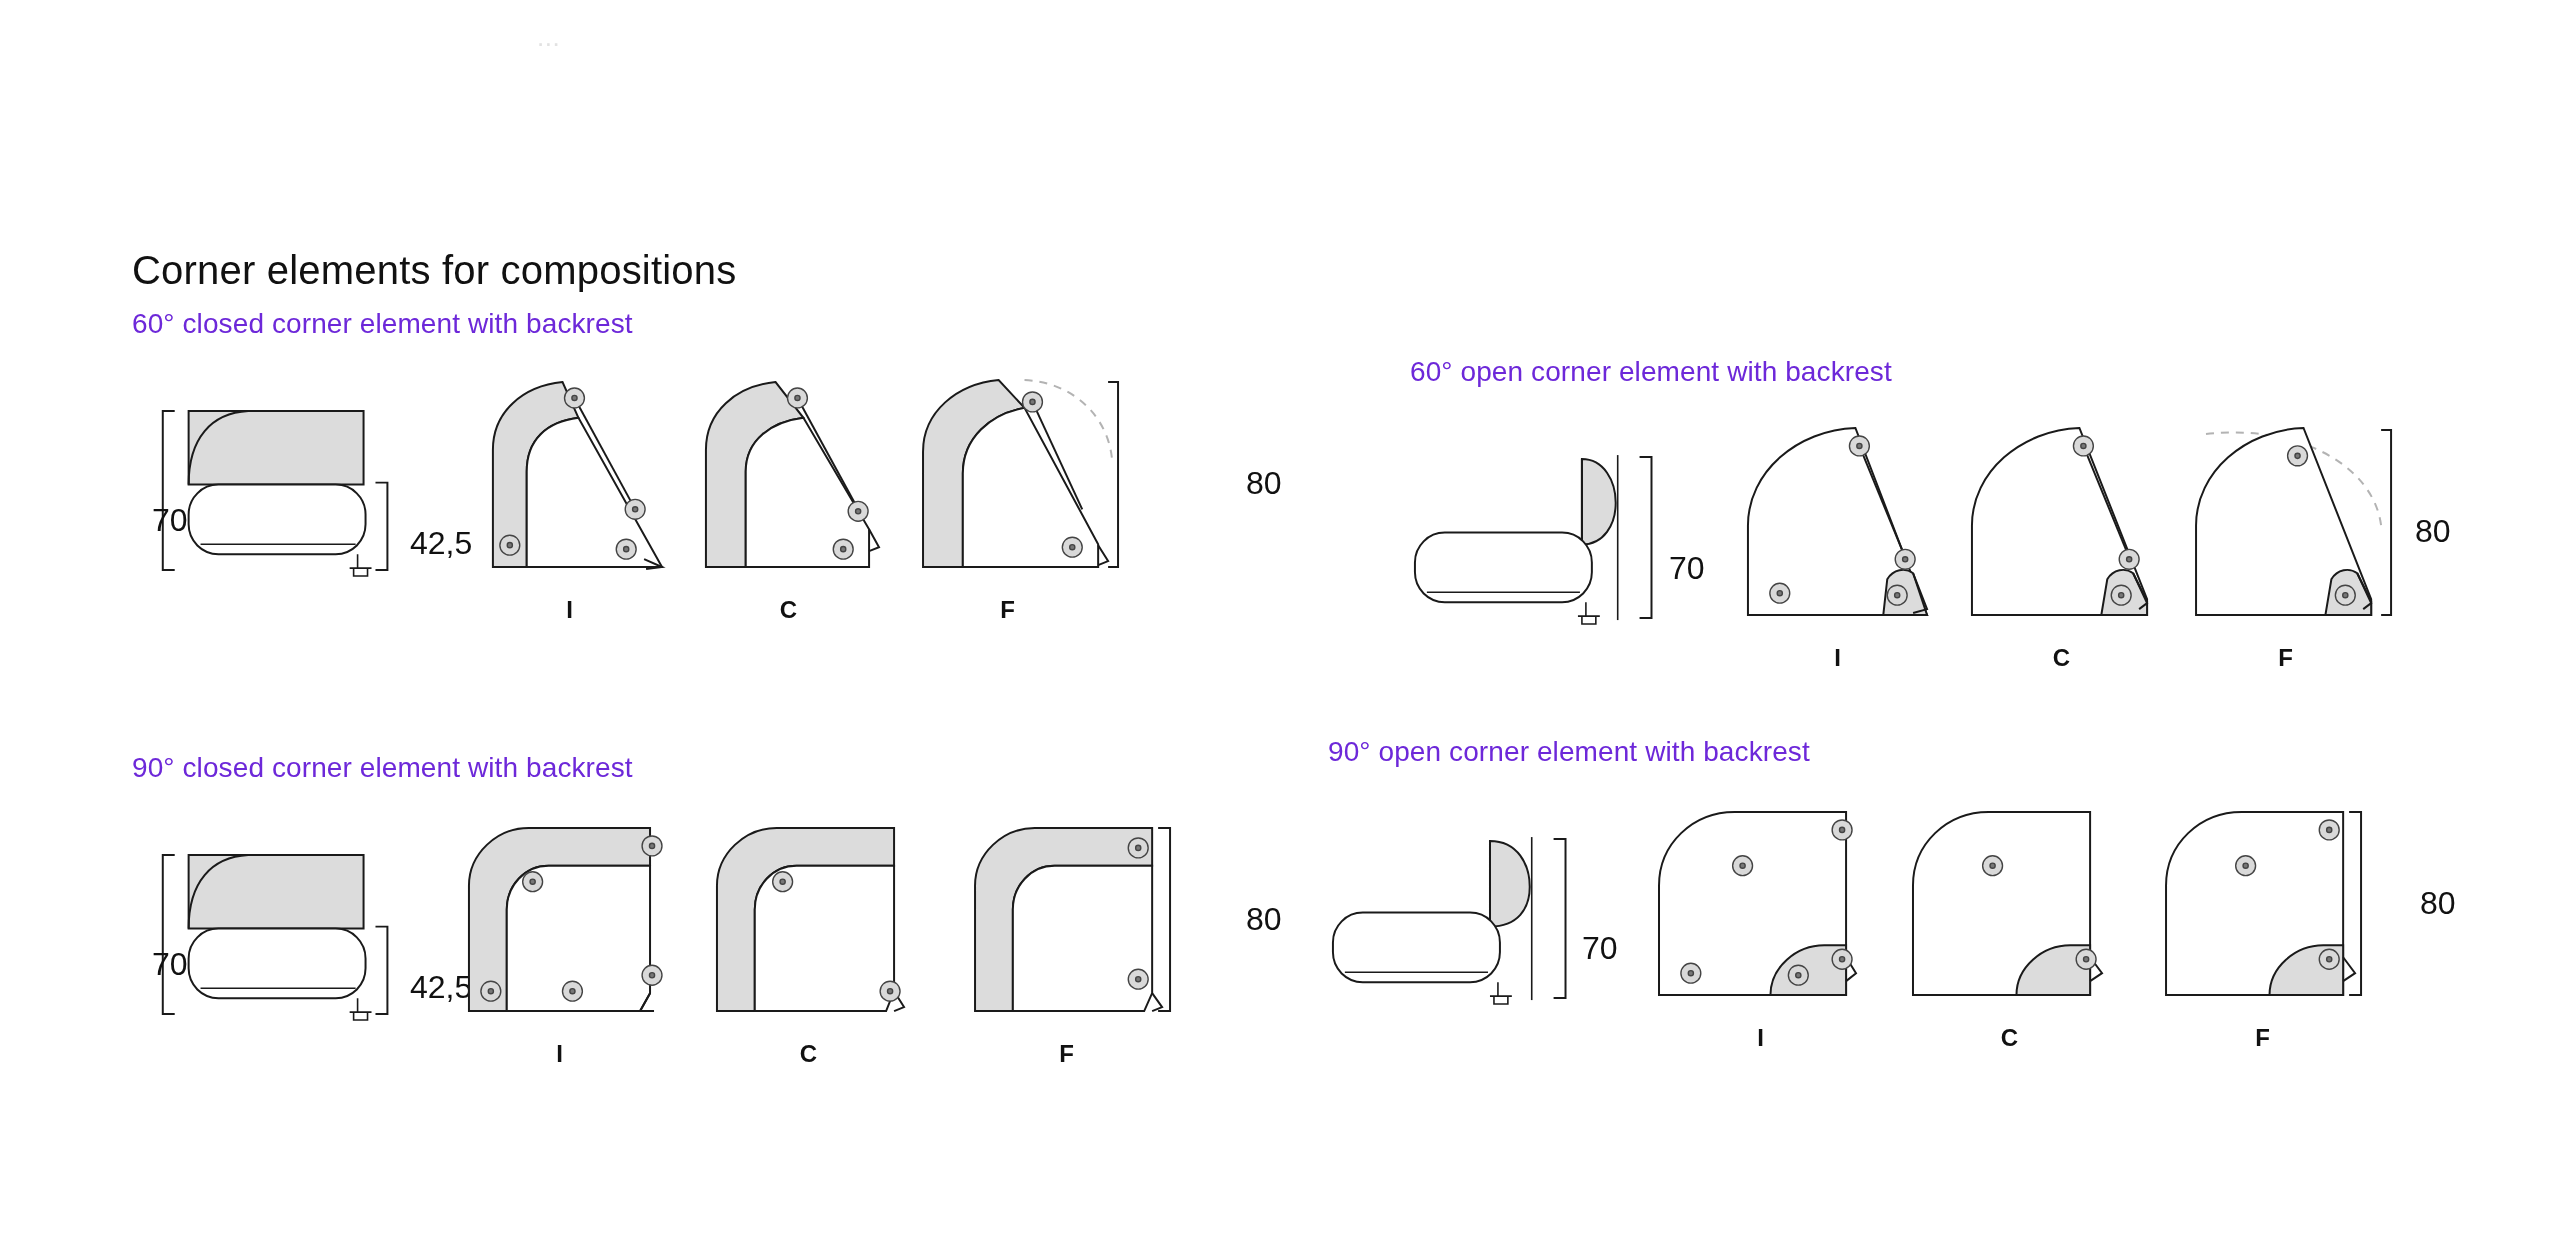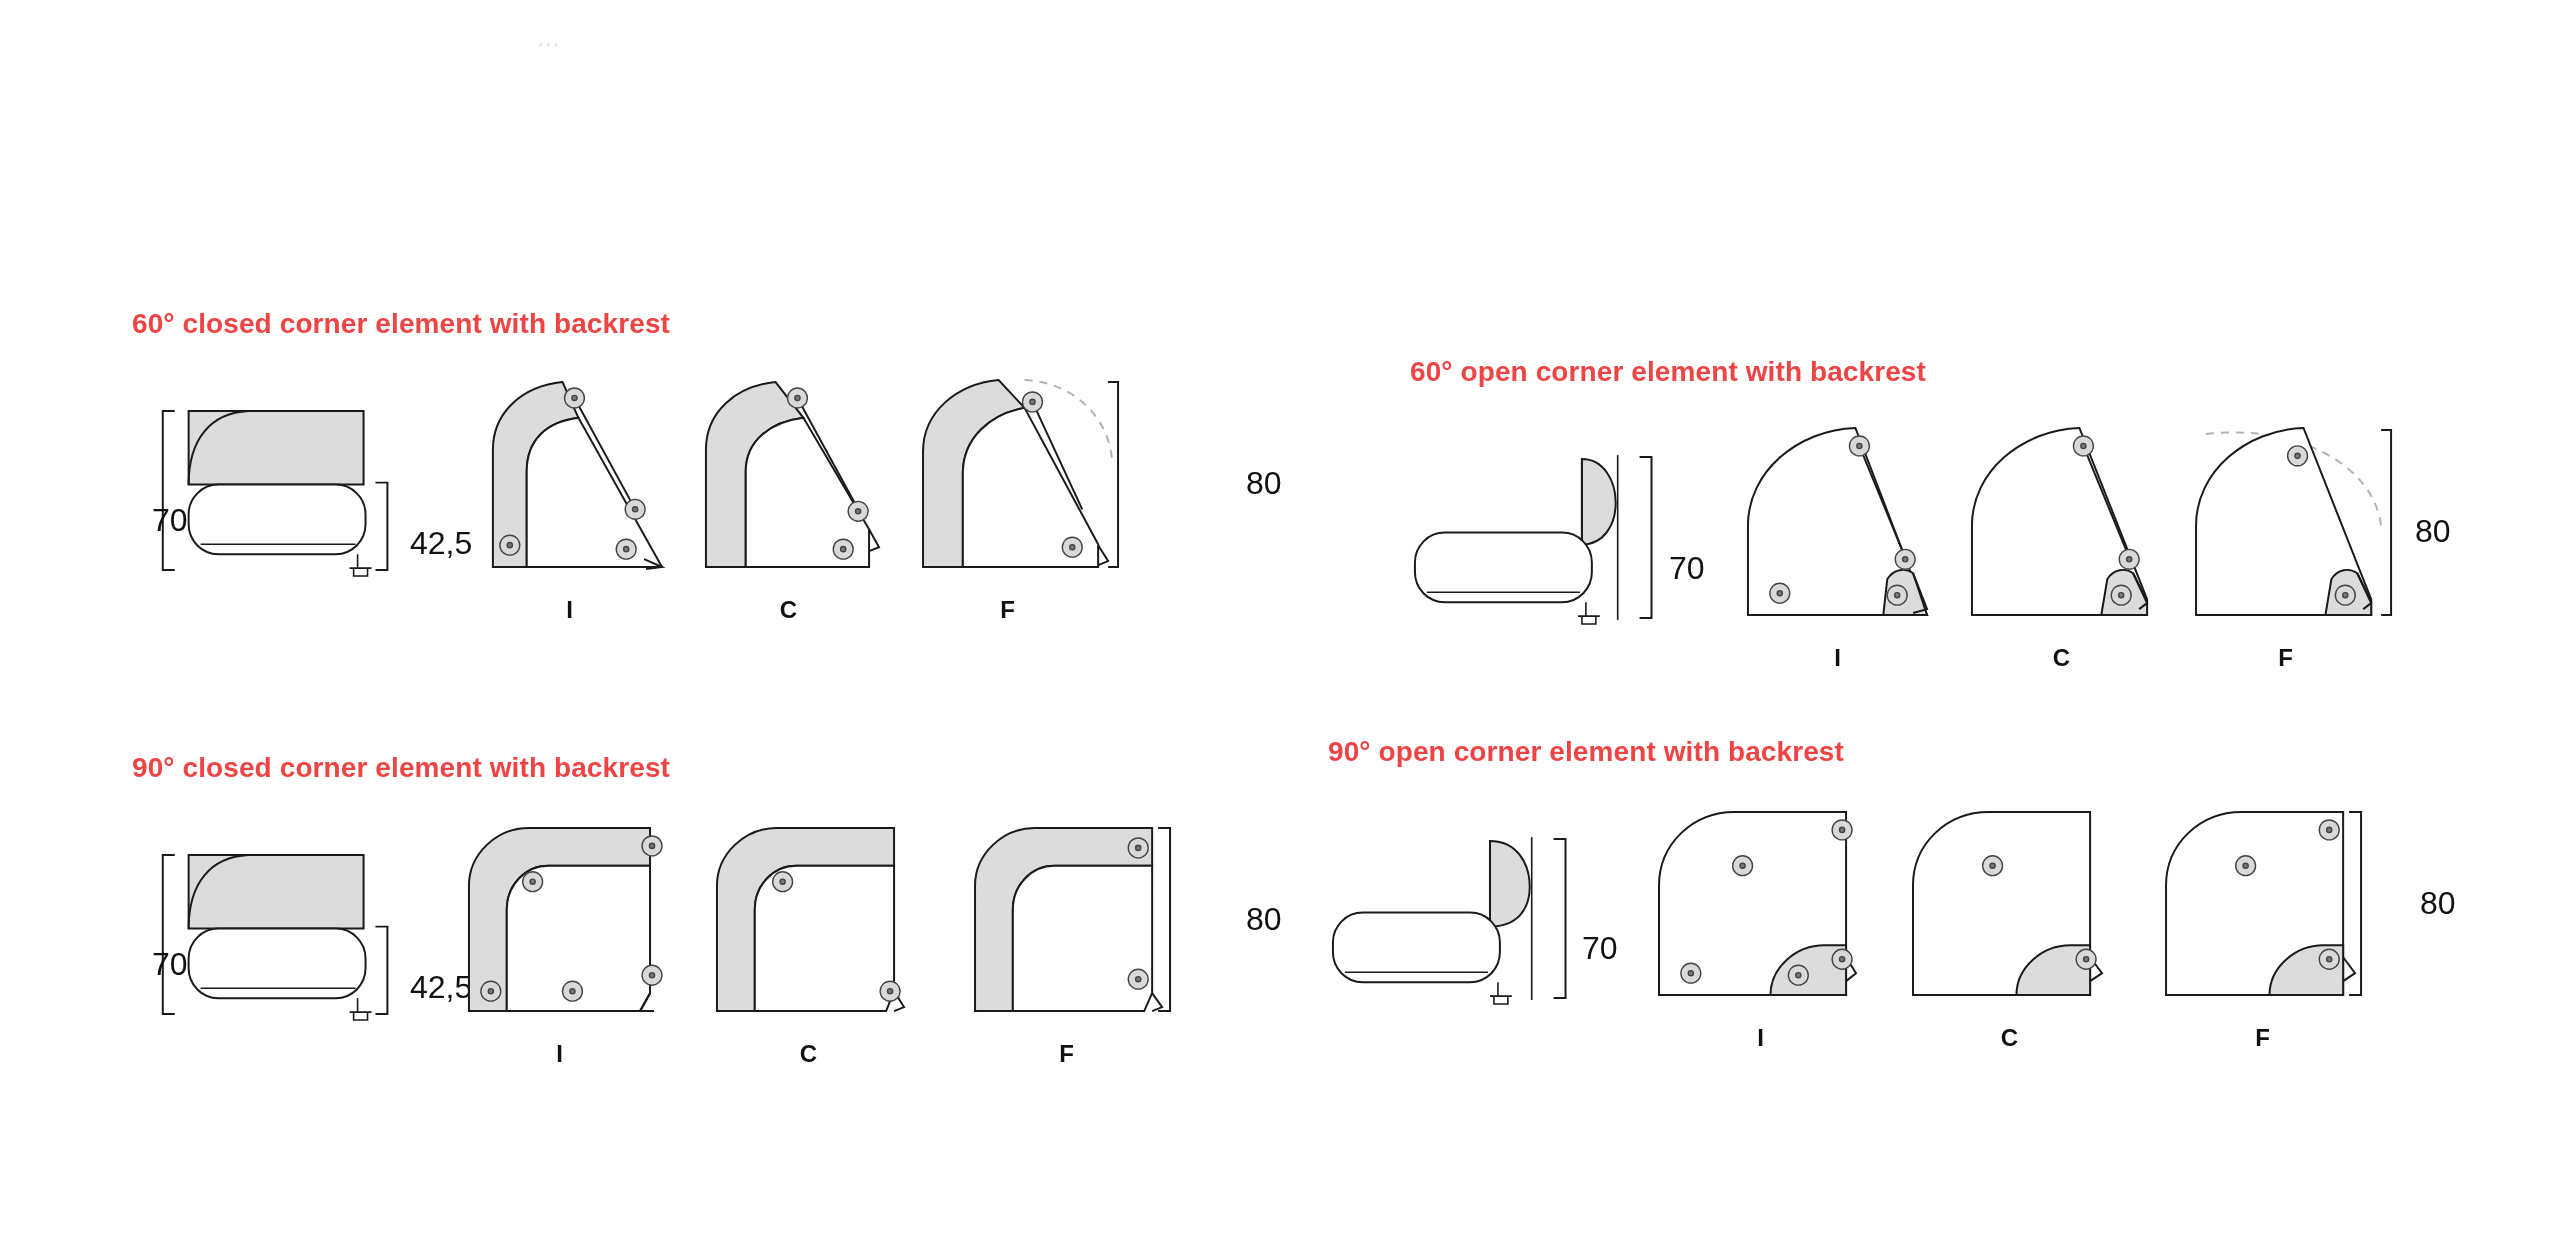--- a/index.html
+++ b/index.html
@@ -34,22 +34,22 @@
     font-size: 40px;
     font-weight: 400;
     color: #111111;
     letter-spacing: 0.2px;
   }
   .section {
     position: absolute;
   }
   .section-title {
     font-size: 28px;
-    color: #ef4444;
-    font-weight: 700;
+    color: #6d28d9;
+    font-weight: 400;
     letter-spacing: 0.1px;
     white-space: nowrap;
   }
   .fig-label {
     position: absolute;
     font-size: 24px;
     font-weight: bold;
     color: #111;
     text-align: center;
   }
@@ -69,20 +69,21 @@
   .conn { fill: #d9d9d9; stroke: #444; stroke-width: 1.4; }
   .conn-dot { fill: #777; }
 </style>
 </head>
 <body>
 
 <div class="page">
 
   <div class="faded-top">...</div>
 
+  <h1 class="page-title">Corner elements for compositions</h1>
 
   <div class="section" style="left:132px; top:308px; width:1174px;">
     <div class="section-title">60° closed corner element with backrest</div>
 
     <div style="position:absolute; left:-5px; top:85px;">
       <svg width="328" height="219" viewBox="0 0 330 220">
 
         <path class="brk" d="M48 18 H36 V178 H48"></path>
 
         <path class="brk" d="M250 90 H262 V178 H250"></path>

